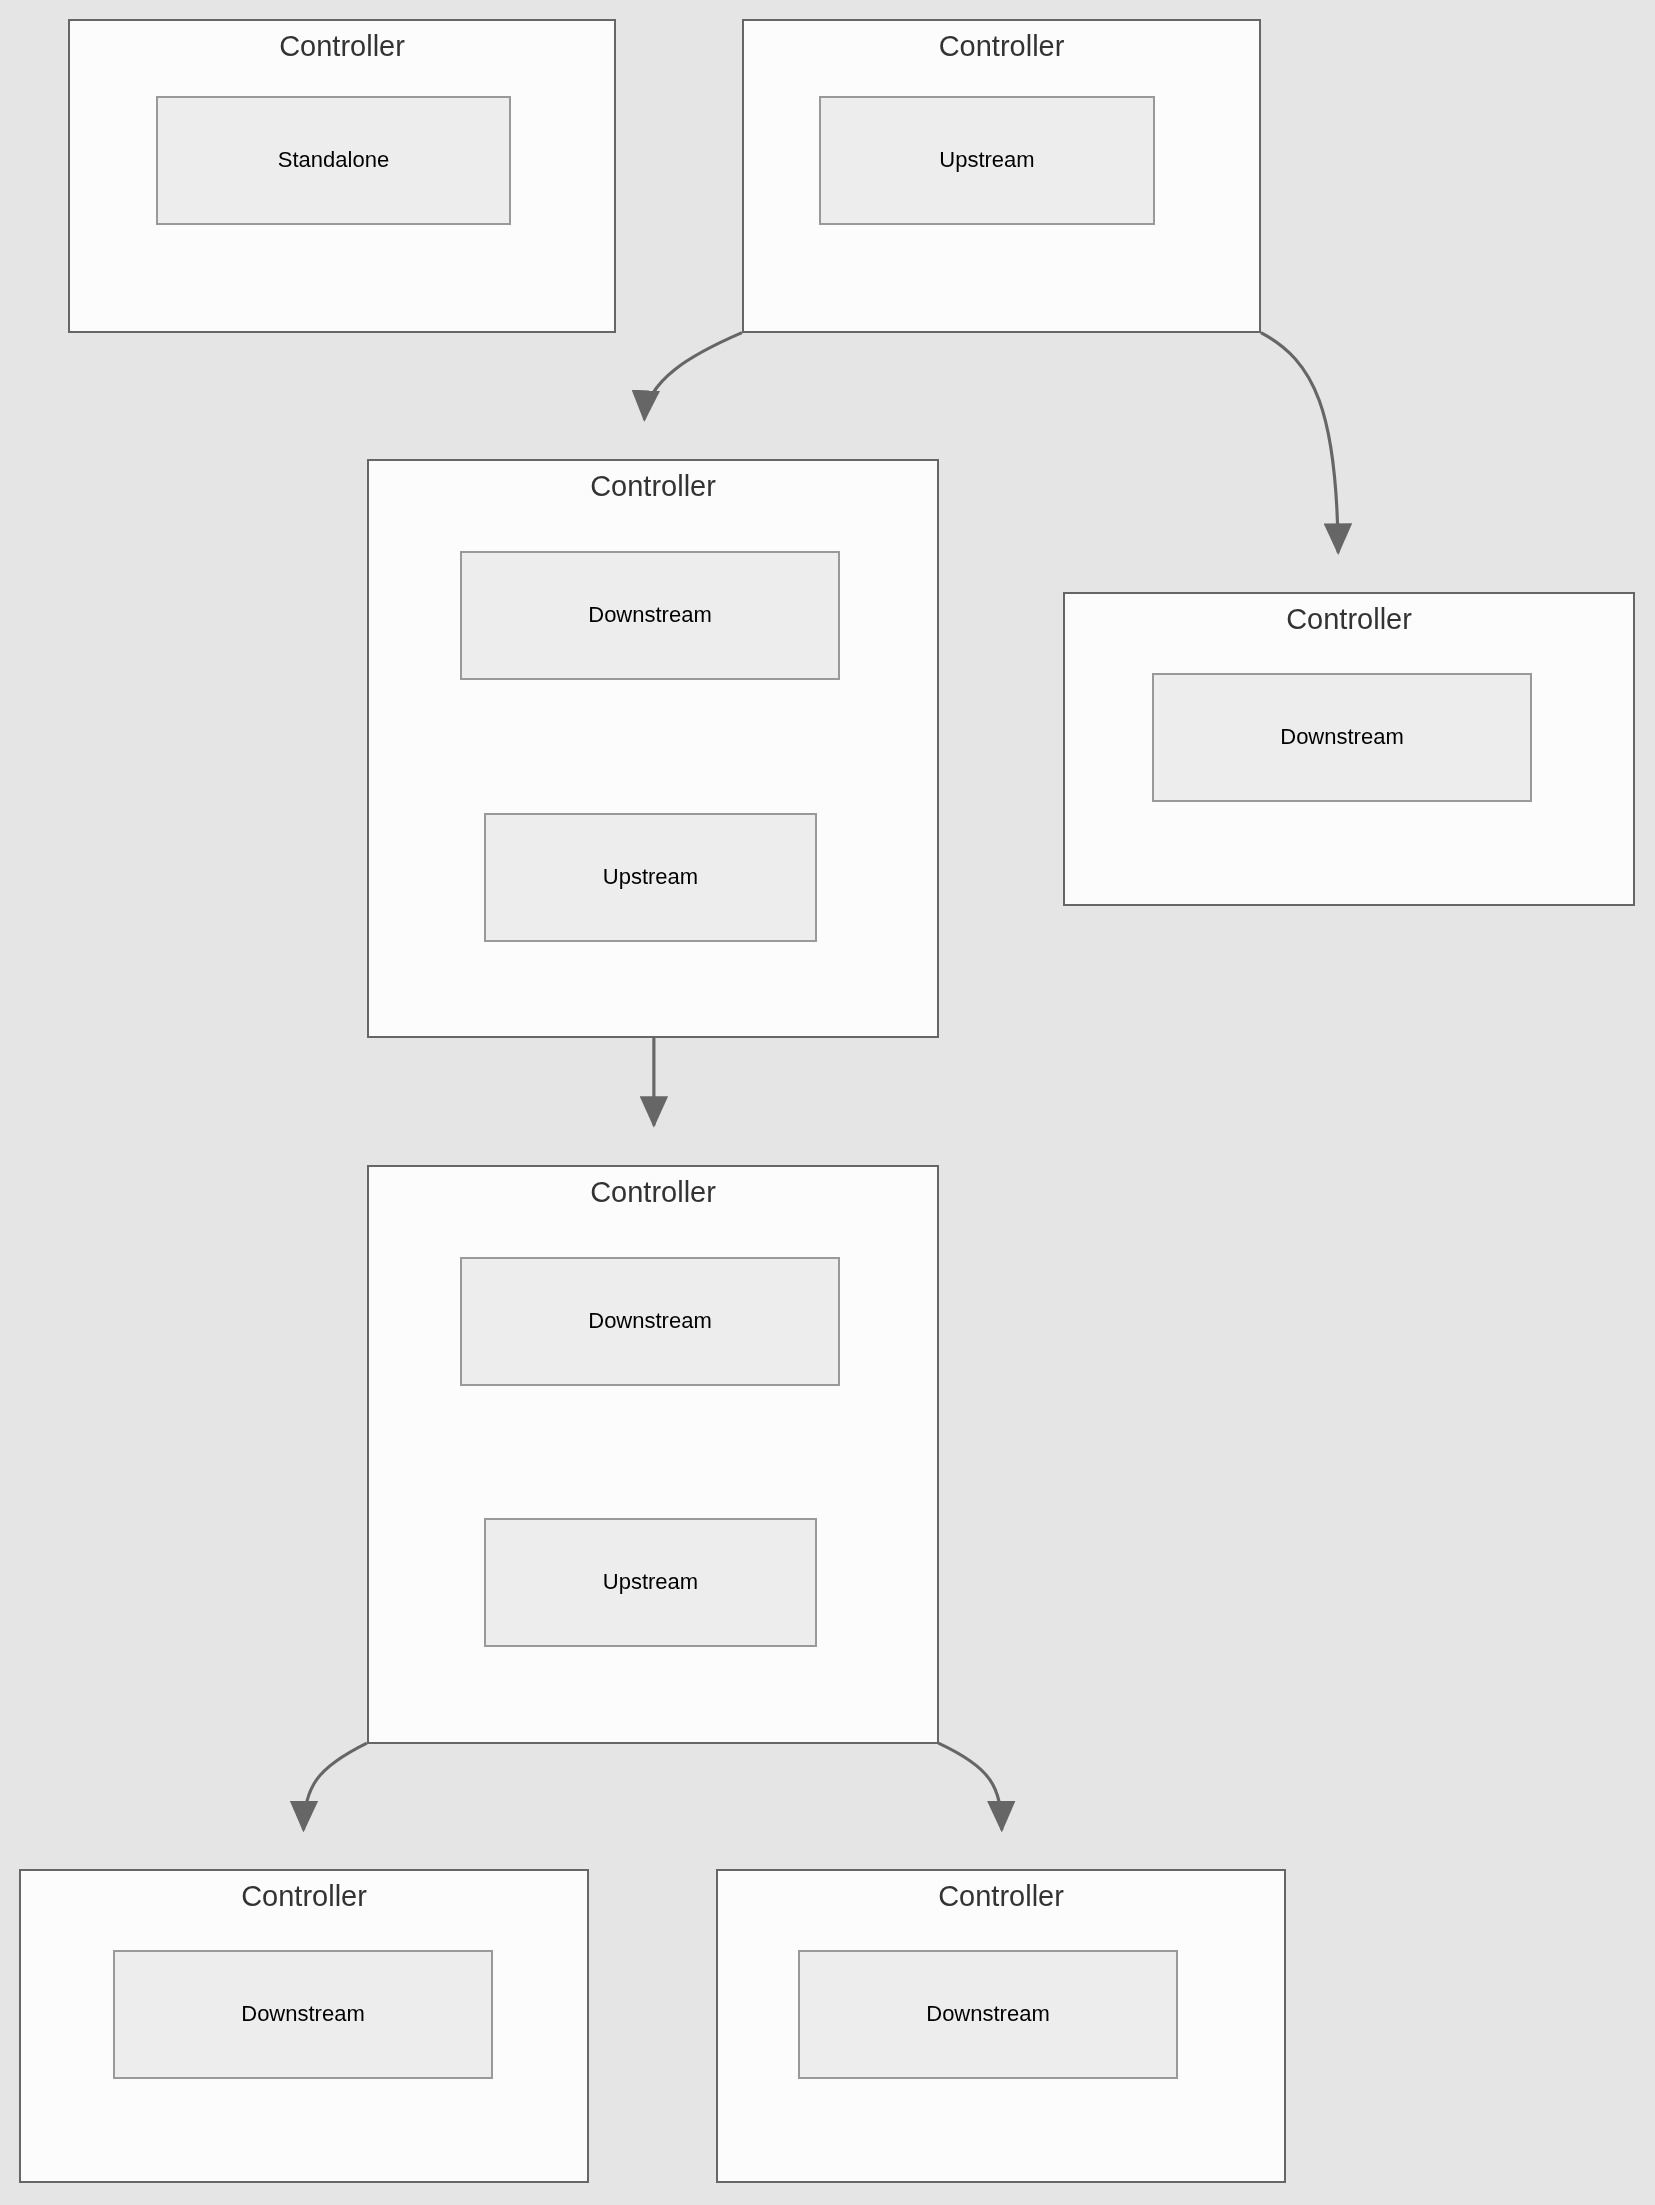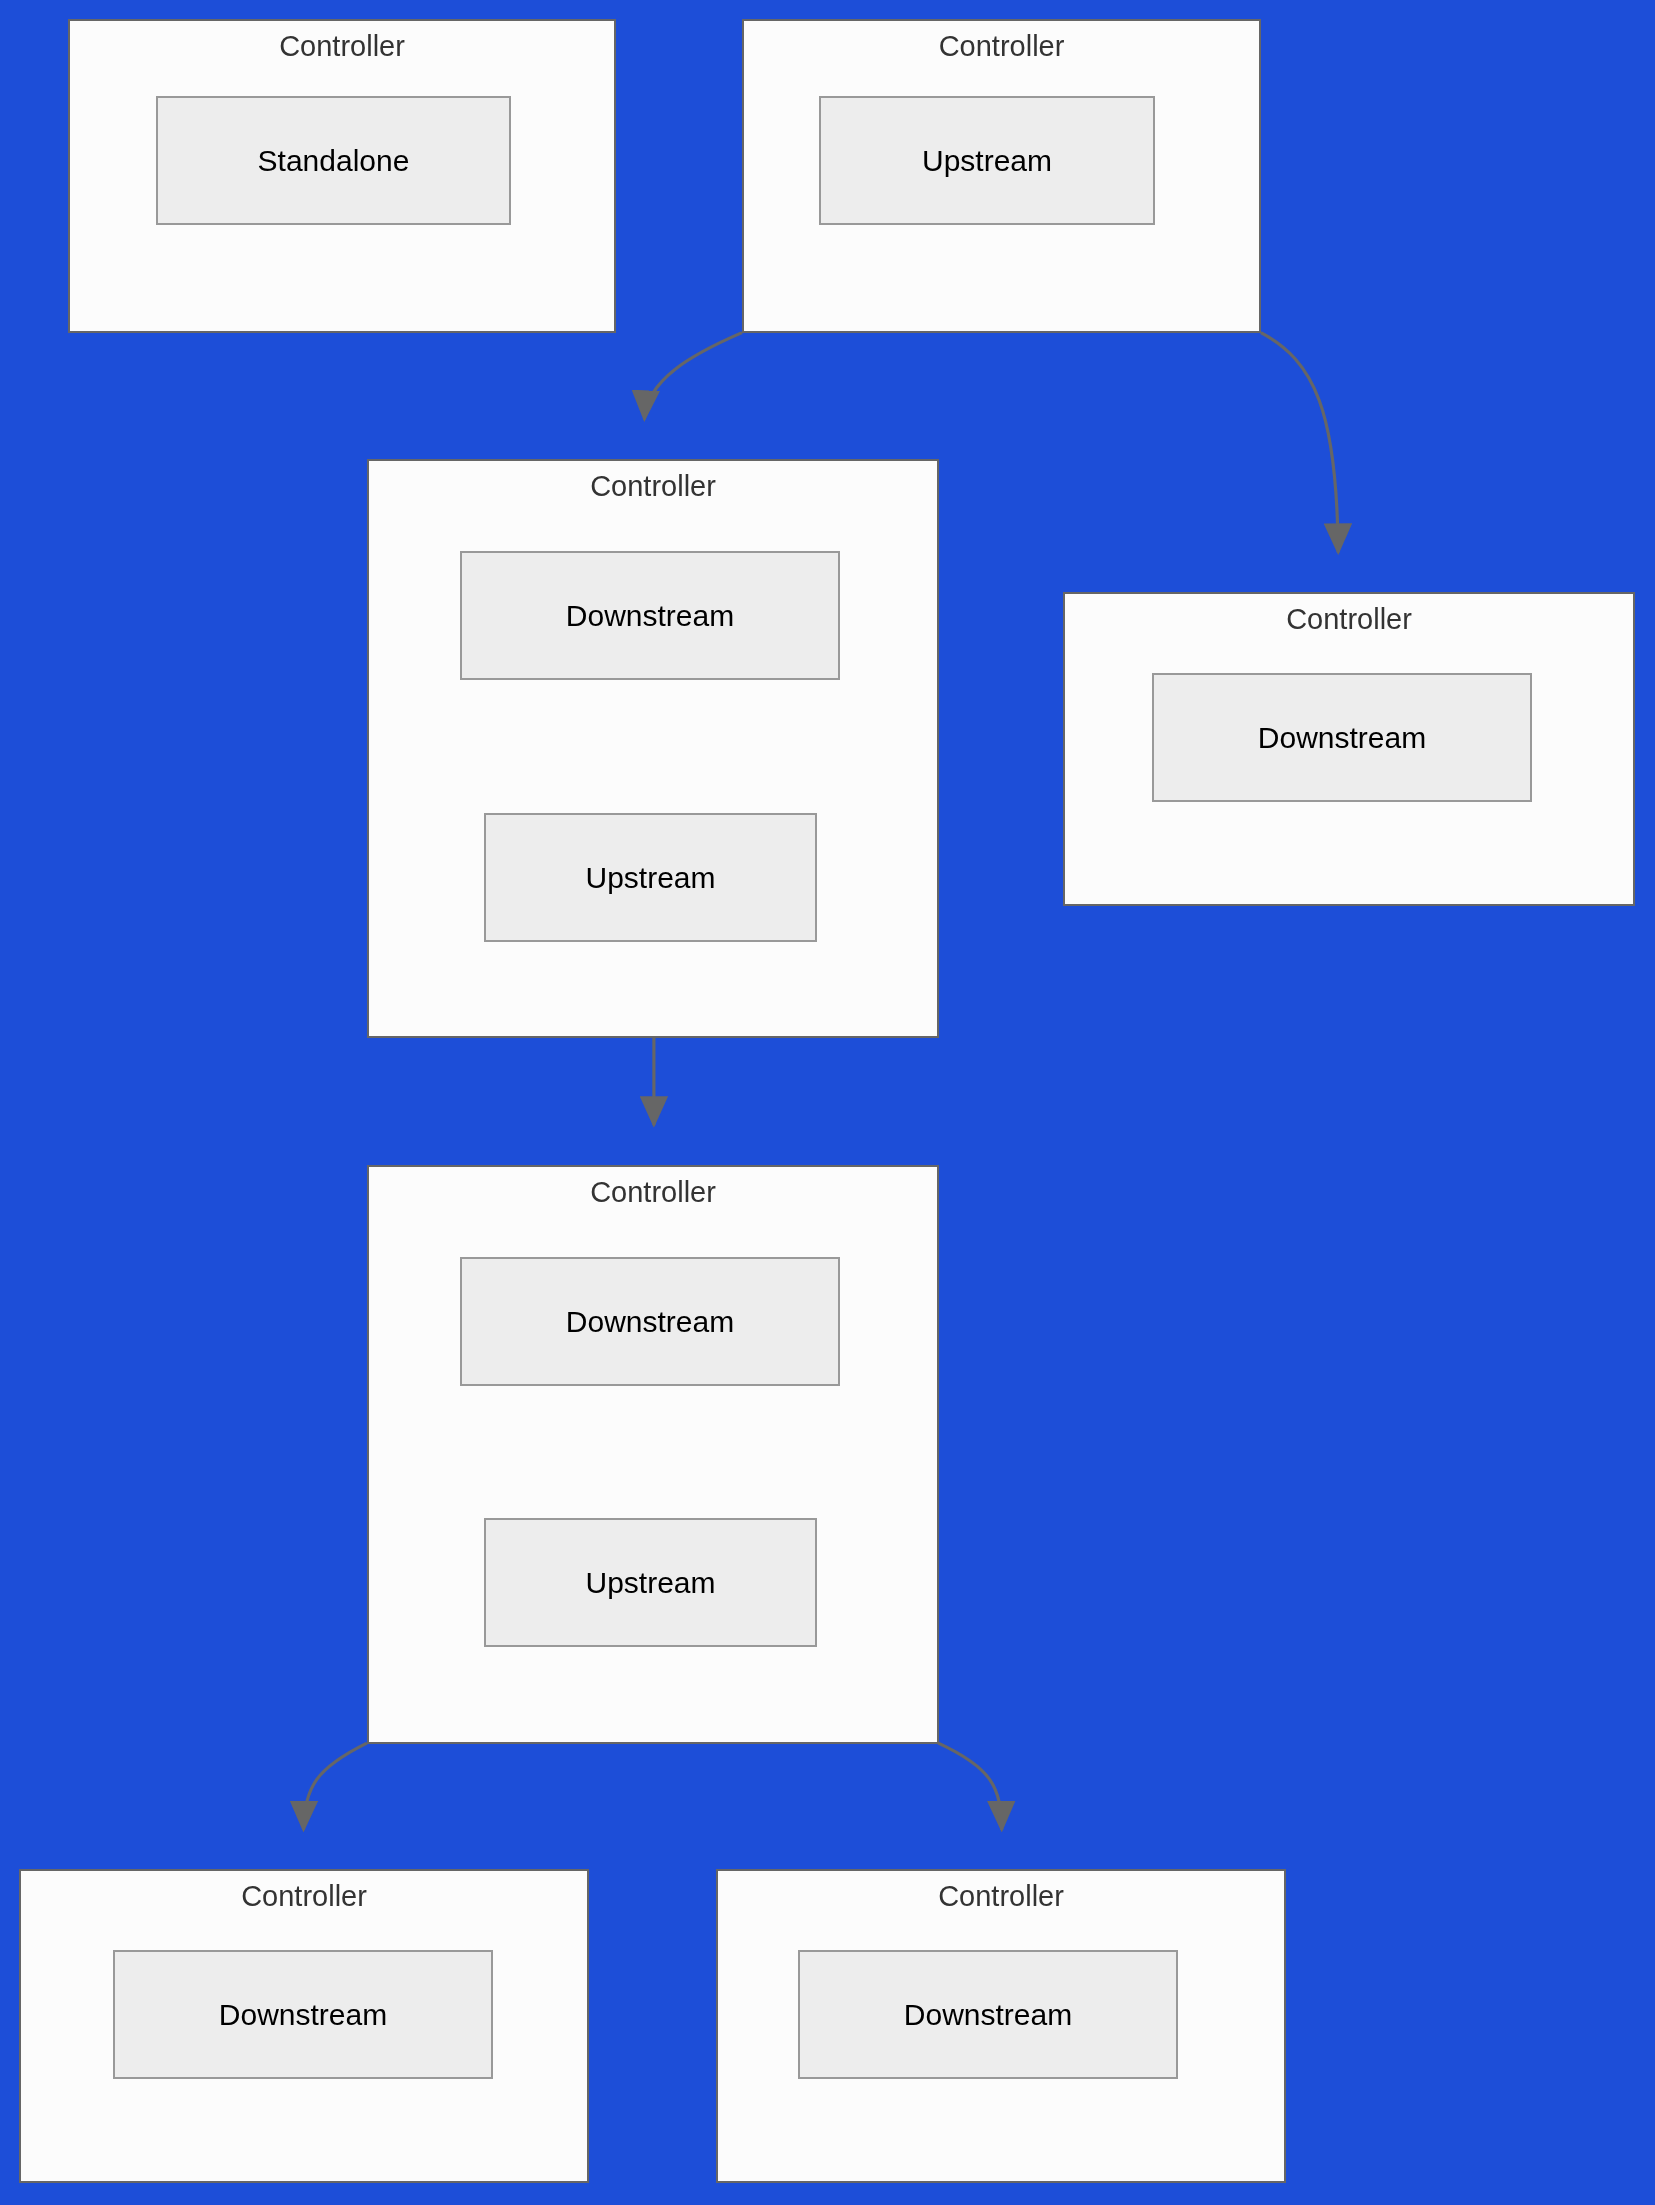--- a/index.html
+++ b/index.html
@@ -4,21 +4,21 @@
 <style>
   html, body {
     margin: 0;
     padding: 0;
     background: #ffffff;
   }
   #canvas {
     position: relative;
     width: 1655px;
     height: 2205px;
-    background: #1d4ed8;
+    background: #e5e5e5;
     font-family: "Liberation Sans", sans-serif;
     overflow: hidden;
   }
   #edges {
     position: absolute;
     left: 0; top: 0;
     width: 1655px;
     height: 2205px;
     pointer-events: none;
   }
@@ -42,21 +42,21 @@
     position: absolute;
     background: #ededed;
     border: 2.5px solid #999999;
     box-sizing: border-box;
     display: flex;
     align-items: center;
     justify-content: center;
   }
   .node-label {
     color: #000000;
-    font-size: 30px;
+    font-size: 22px;
     line-height: 1.1;
     white-space: nowrap;
     text-align: center;
   }
 </style>
 </head>
 <body>
 
 <div id="canvas">
 

